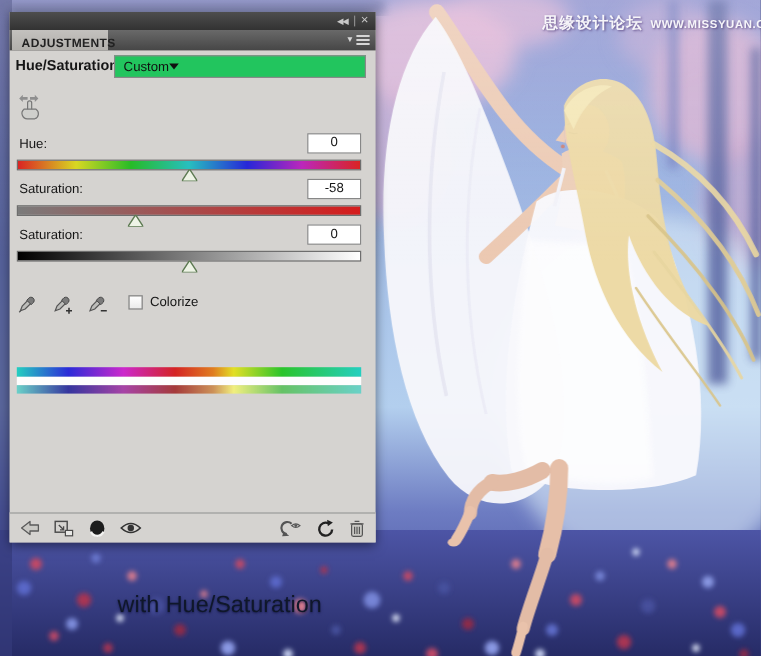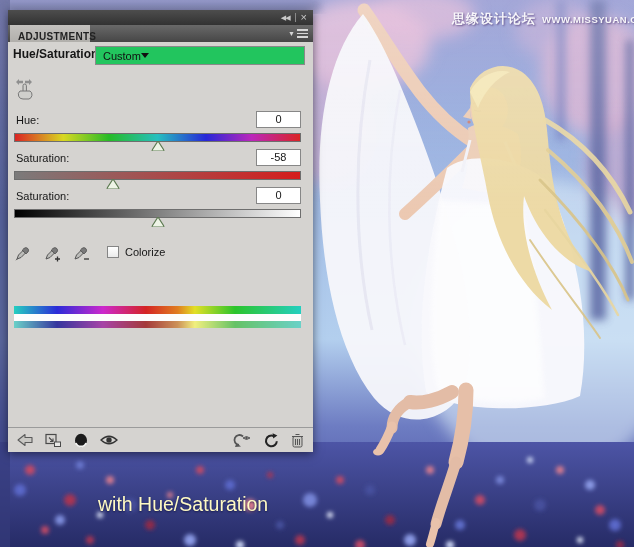--- a/index.html
+++ b/index.html
@@ -10,21 +10,21 @@
   }
   .photo { position:absolute; inset:0; }
   
   .watermark {
     position:absolute; left:452px; top:10px; display:flex; align-items:baseline; gap:6px;
     color:rgba(255,255,255,.92); text-shadow:1px 1px 2px rgba(90,70,130,.9); white-space:nowrap;
   }
   .watermark .cn { font-size:13px; font-weight:bold; letter-spacing:1px;text-align:right; }
   .watermark .site { font-size:9.5px; font-weight:bold; letter-spacing:.5px; }
   .caption {
-    position:absolute; left:98px; top:493px; font-size:19.5px; color:#fef9c3;
+    position:absolute; left:98px; top:493px; font-size:19.5px; color:#0f172a;
     text-shadow:0 1px 2px rgba(0,0,40,.55); white-space:nowrap;
   }
   
   .panel {
     position:absolute; left:8px; top:10px; width:305px; height:442px;
     background:#d5d3d0; box-shadow:0 2px 9px rgba(0,0,10,.55);
     font-size:11px; color:#161616;
   }
   .titlebar {
     height:15px; background:linear-gradient(#4d4d4d,#323232);

